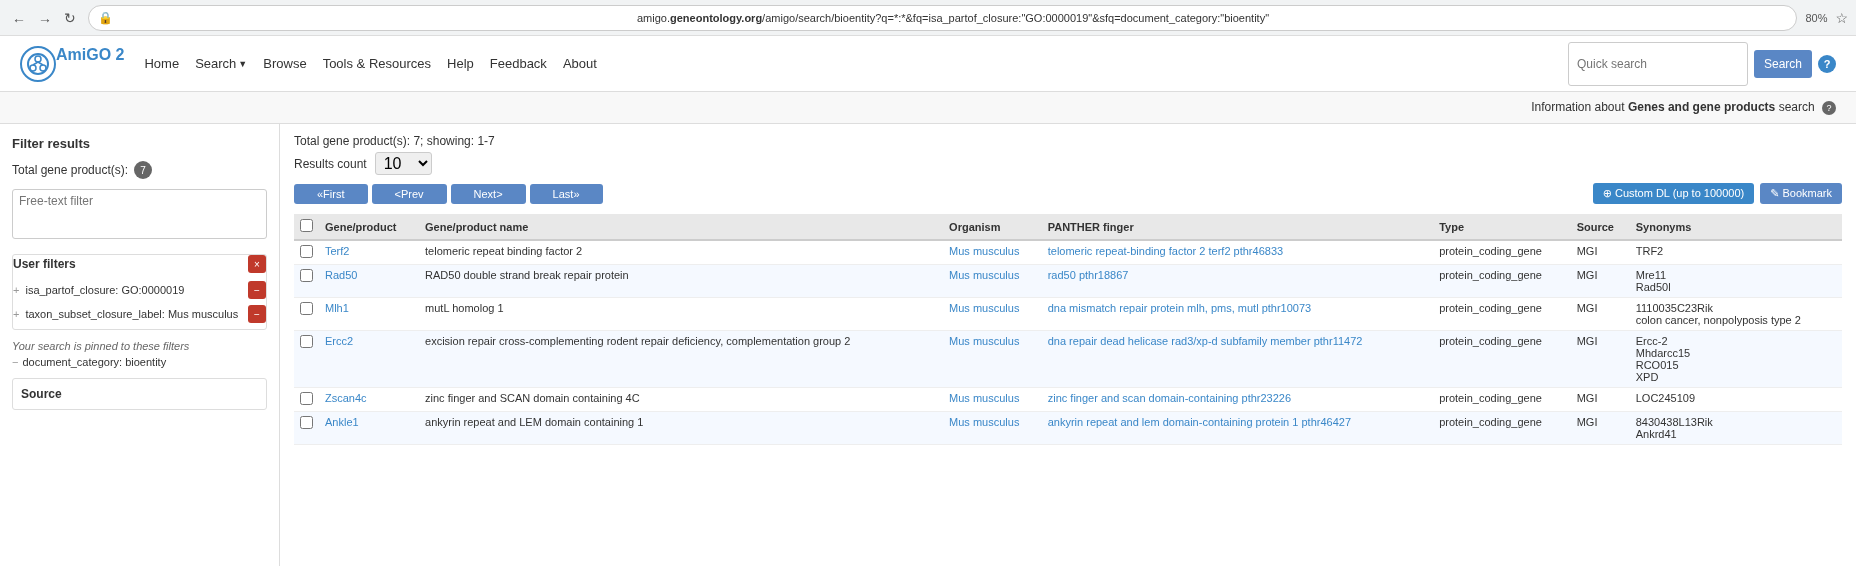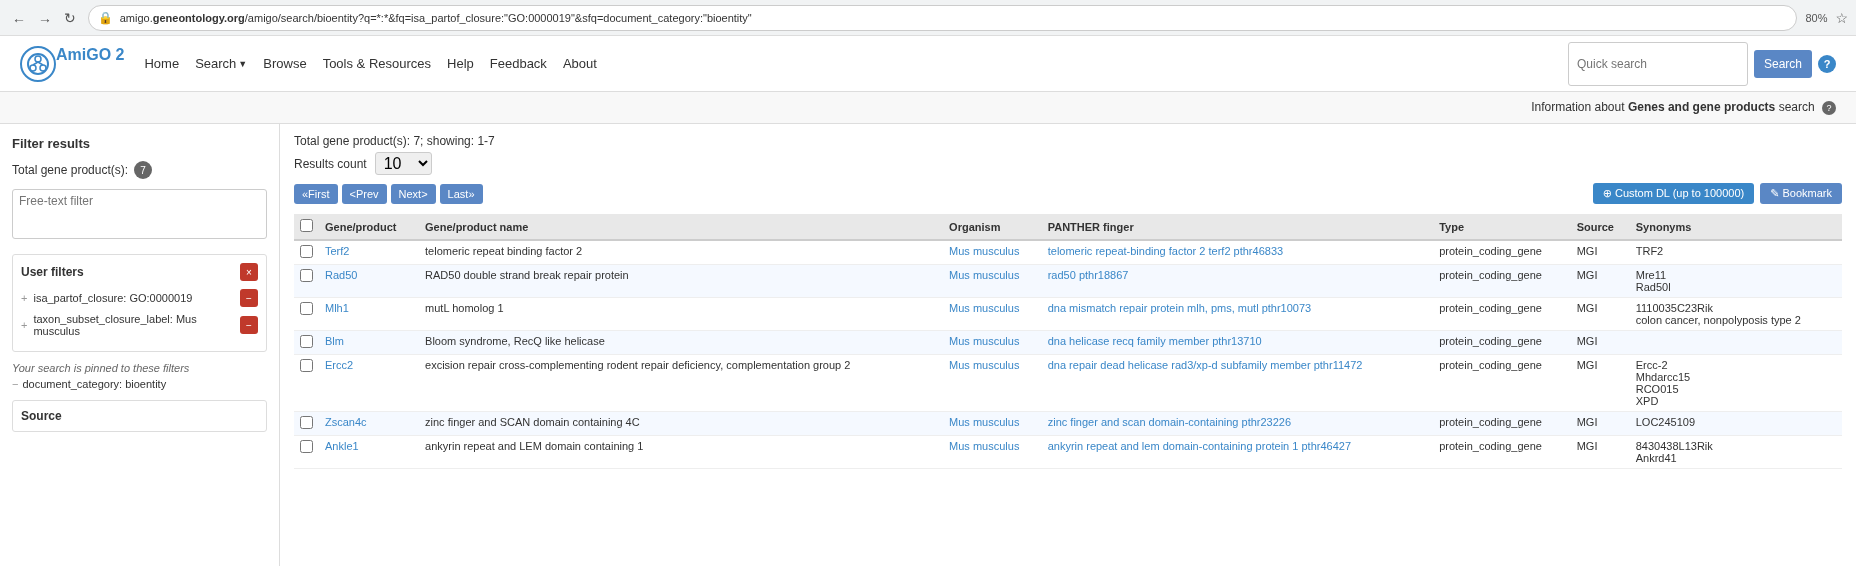--- a/index.html
+++ b/index.html
@@ -13,21 +13,21 @@
     .browser-nav { display: flex; gap: 4px; }
     .browser-nav button {
       background: none; border: none; cursor: pointer; font-size: 14px; color: #555; padding: 2px 4px;
     }
     .address-bar {
       flex: 1; display: flex; align-items: center; background: #fff;
       border: 1px solid #ccc; border-radius: 20px; padding: 2px 10px; gap: 6px;
       font-size: 11px; color: #333; height: 26px;
     }
     .address-bar .lock-icon { color: #4caf50; font-size: 12px; }
-    .address-bar .url { flex: 1; font-size: 11px; }
+    .address-bar .url { flex: 1; font-size: 11px; text-align: center; }
     .address-bar .url strong { font-weight: bold; }
     .zoom-level { font-size: 11px; color: #555; }
     .browser-actions { display: flex; gap: 6px; font-size: 14px; color: #555; }
 
     
     .app-header {
       background: #fff; border-bottom: 1px solid #ddd;
       display: flex; align-items: center; padding: 0 20px; height: 56px; gap: 20px;
     }
     .logo { display: flex; align-items: flex-start; gap: 0; }
@@ -81,21 +81,21 @@
       background: #666; color: #fff; border-radius: 50%;
       width: 18px; height: 18px; display: flex; align-items: center;
       justify-content: center; font-size: 10px;
     }
     .free-text-filter {
       width: 100%; border: 1px solid #ccc; border-radius: 3px;
       padding: 4px 6px; font-size: 12px; height: 50px; resize: none;
       margin-bottom: 12px; font-family: Arial, sans-serif;
     }
     .user-filters-section {
-      border: 1px solid #ddd; border-radius: 3px; padding: 8px; margin-bottom: 10px;
+      border: 1px solid #ddd; border-radius: 3px; margin-bottom: 10px;
     }
     .user-filters-header {
       display: flex; align-items: center; justify-content: space-between;
       margin-bottom: 8px;
     }
     .user-filters-header span { font-size: 12px; font-weight: bold; }
     .btn-red {
       background: #c0392b; color: #fff; border: none; border-radius: 3px;
       width: 18px; height: 18px; cursor: pointer; font-size: 10px; display: flex;
       align-items: center; justify-content: center;
@@ -129,21 +129,21 @@
       border: 1px solid #ccc; border-radius: 3px; font-size: 16px; padding: 1px 4px;
     }
     .pagination-row {
       display: flex; align-items: center; gap: 6px;
       margin-bottom: 10px; justify-content: space-between;
     }
     .pagination-left { display: flex; gap: 4px; }
     .pagination-right { display: flex; gap: 6px; }
     .btn-page {
       background: #5a87c5; color: #fff; border: none; border-radius: 3px;
-      padding: 4px 8px; font-size: 11px; cursor: pointer;
+      padding: 4px 23px; font-size: 11px; cursor: pointer;
     }
     .btn-custom-dl {
       background: #3a87c8; color: #fff; border: none; border-radius: 3px;
       padding: 4px 10px; font-size: 11px; cursor: pointer; display: flex;
       align-items: center; gap: 4px;
     }
     .btn-bookmark {
       background: #5a87c5; color: #fff; border: none; border-radius: 3px;
       padding: 4px 10px; font-size: 11px; cursor: pointer; display: flex;
       align-items: center; gap: 4px;
@@ -364,38 +364,20 @@
     <td>protein_coding_gene</td>
     <td>MGI</td>
     <td style="white-space:pre-line;">1110035C23Rik
 colon cancer, nonpolyposis type 2</td>
   </tr>
           <tr>
     <td class="checkbox-col">
       <input type="checkbox" style="">
     </td>
     <td>
-      <a class="link">Blm</a>
-    </td>
-    <td>Bloom syndrome, RecQ like helicase</td>
-    <td>
-      <a class="link">Mus musculus</a>
-    </td>
-    <td>
-      <a class="link">dna helicase recq family member pthr13710</a>
-    </td>
-    <td>protein_coding_gene</td>
-    <td>MGI</td>
-    <td style="white-space:pre-line;"></td>
-  </tr>
-          <tr>
-    <td class="checkbox-col">
-      <input type="checkbox" style="">
-    </td>
-    <td>
       <a class="link">Ercc2</a>
     </td>
     <td>excision repair cross-complementing rodent repair deficiency, complementation group 2</td>
     <td>
       <a class="link">Mus musculus</a>
     </td>
     <td>
       <a class="link">dna repair dead helicase rad3/xp-d subfamily member pthr11472</a>
     </td>
     <td>protein_coding_gene</td>

